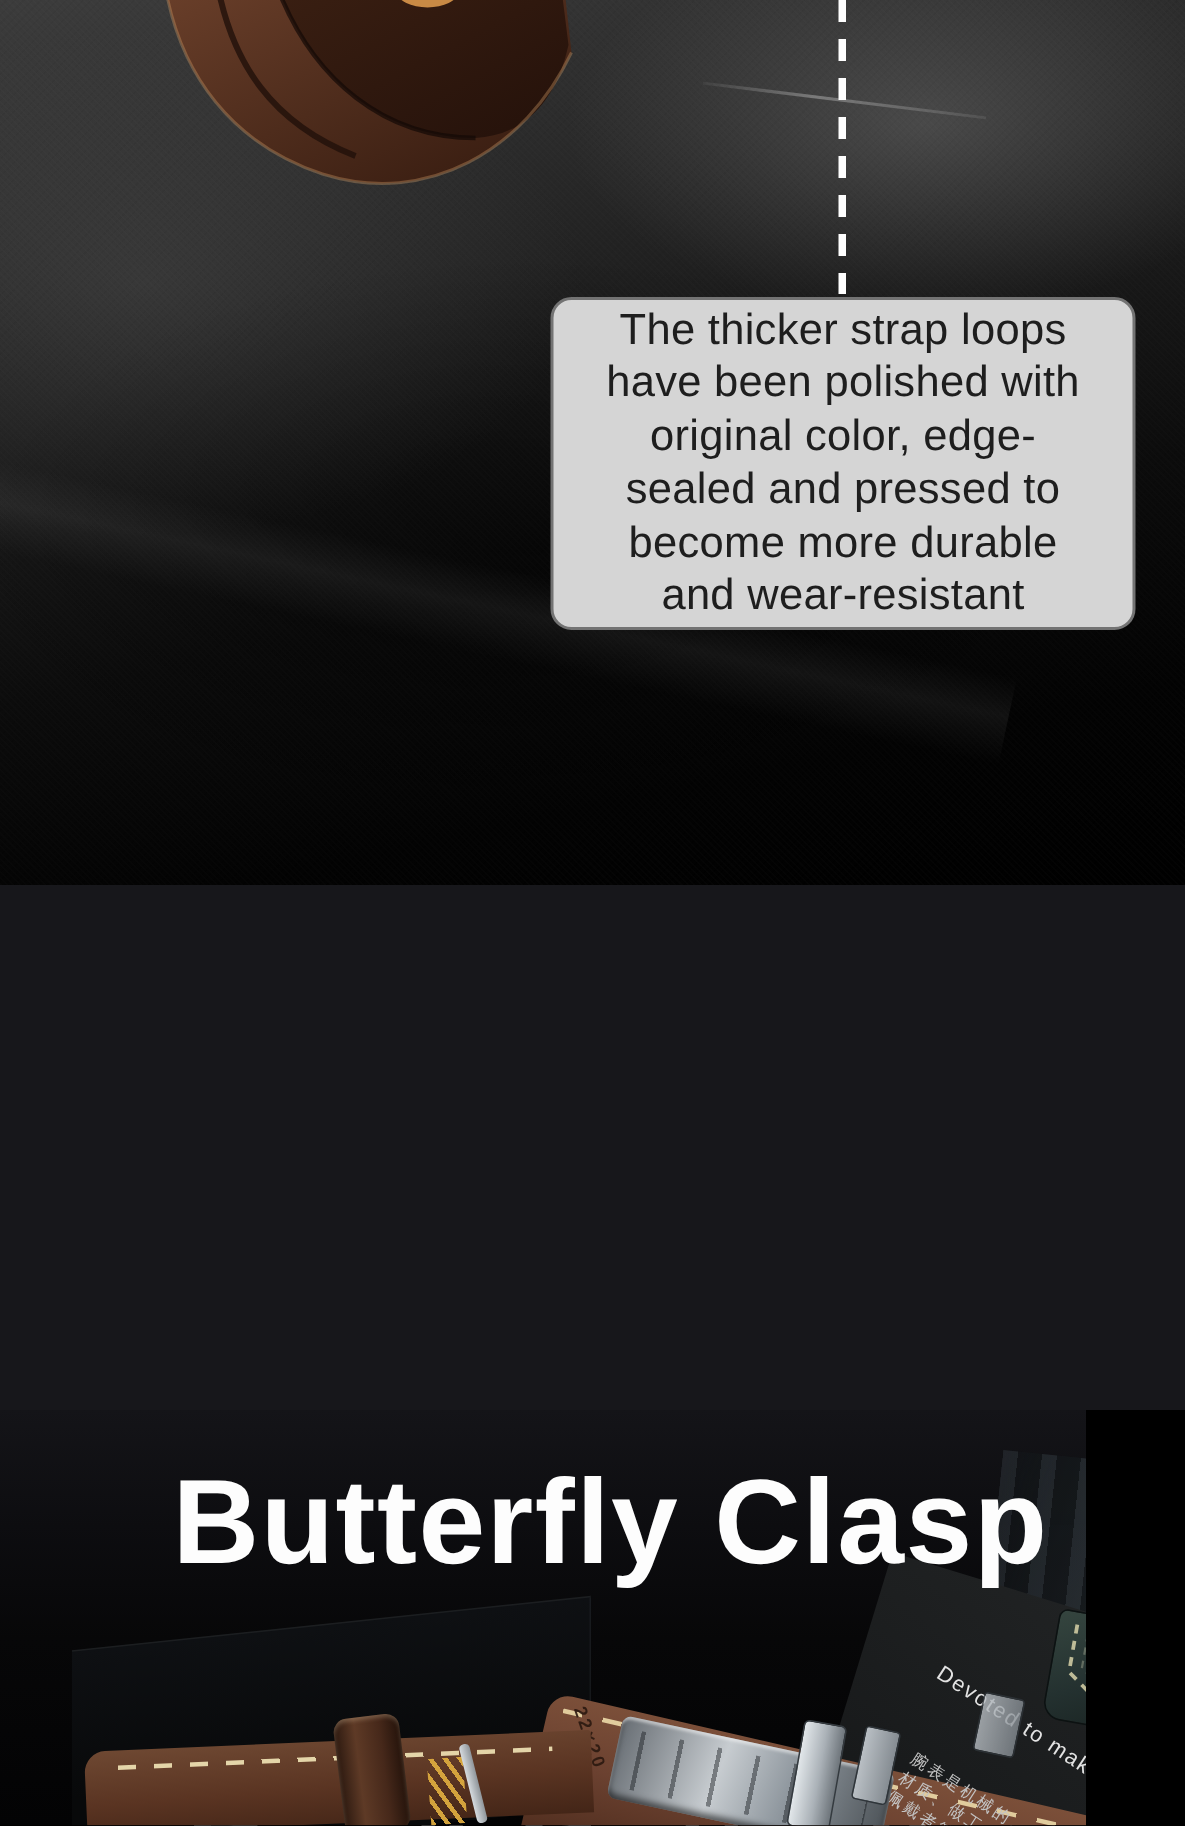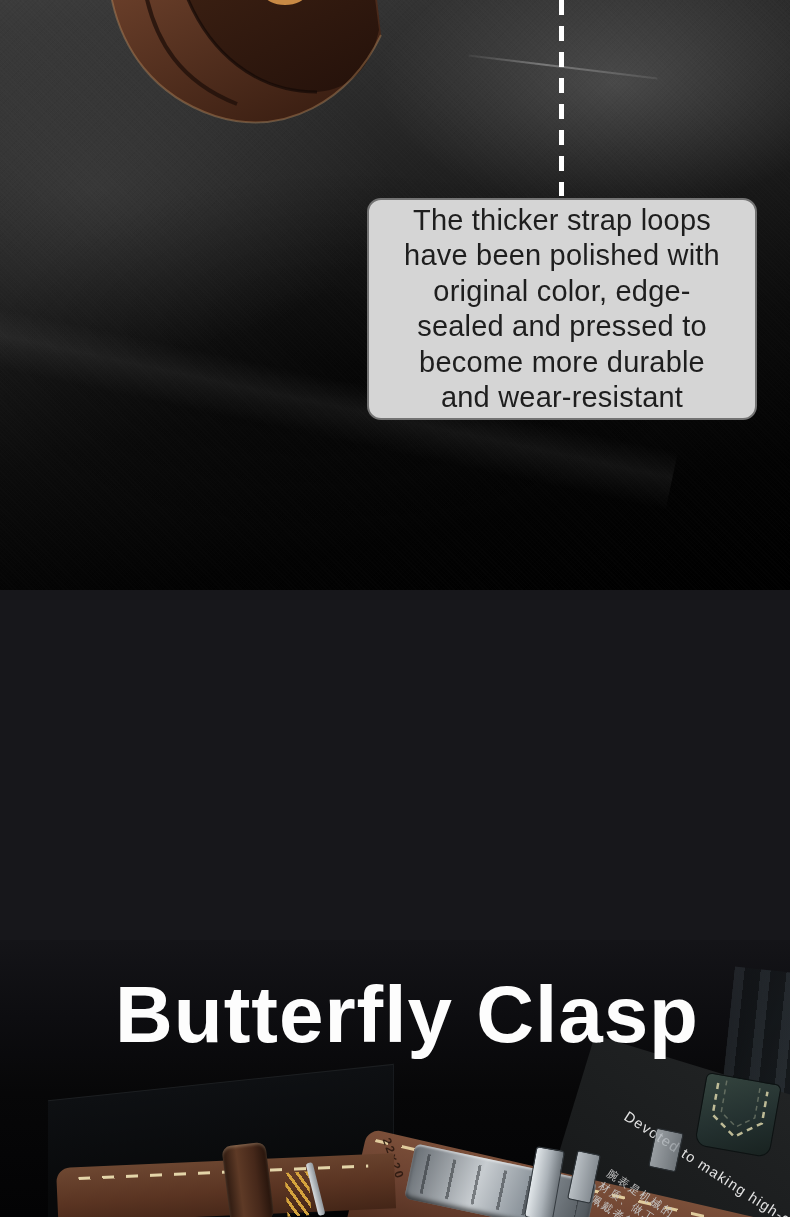--- a/index.html
+++ b/index.html
@@ -51,21 +51,21 @@
     position:absolute;left:0;top:590px;width:790px;height:350px;
     background:#17171b;
   }
   .h-main{
     position:absolute;left:0;top:603px;width:790px;margin:0;
     text-align:center;color:#ffffff;font-size:78px;font-weight:bold;
     letter-spacing:0;line-height:1.1;
   }
   
   .photo-bottom{
-    position:absolute;left:0;top:940px;width:790px;height:277px;overflow:hidden;
+    position:absolute;left:0;top:940px;width:724px;height:277px;overflow:hidden;
     background:linear-gradient(180deg,#141418 0%,#0d0d10 28%,#070708 55%,#030304 100%);
   }
   .h-clasp{
     position:absolute;left:12px;top:35px;width:790px;margin:0;z-index:6;
     text-align:center;color:#fdfdfd;font-size:80px;font-weight:bold;
     letter-spacing:1px;line-height:1;
   }
   .watchbox-hint{
     position:absolute;right:-10px;top:30px;width:75px;height:185px;z-index:1;
     transform:rotate(6deg);opacity:.85;

